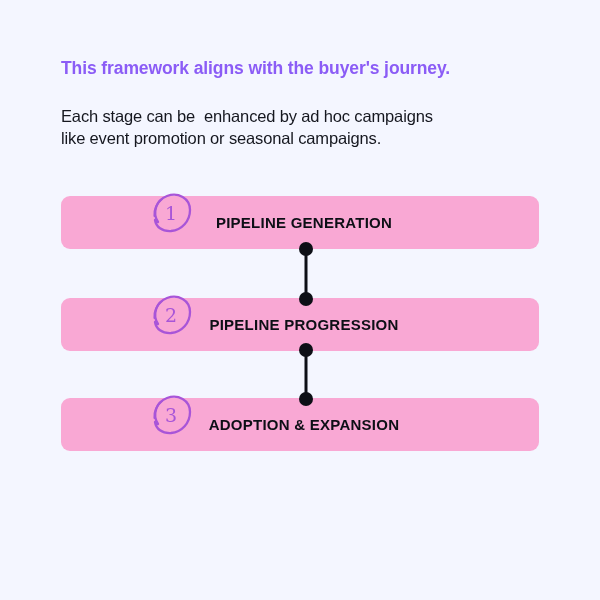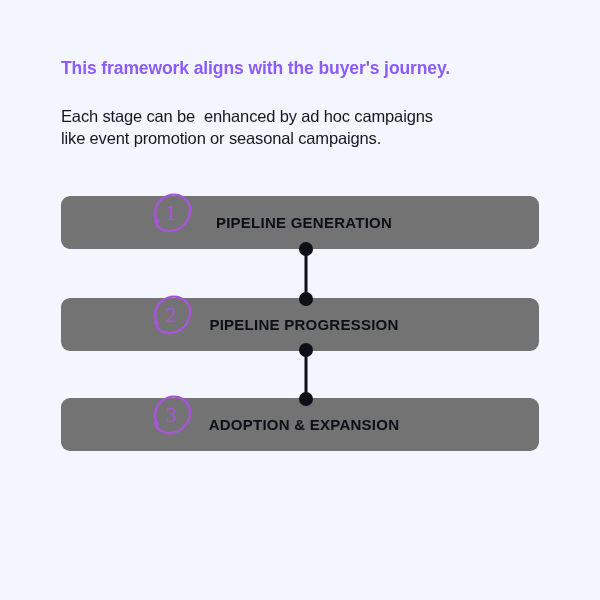--- a/index.html
+++ b/index.html
@@ -46,21 +46,21 @@
     white-space: pre-wrap;
     margin-top: 16px;
   }
 
   
   .stage {
     position: absolute;
     left: 61px;
     width: 478px;
     height: 53px;
-    background: #737373;
+    background: #f9a8d4;
     border-radius: 9px;
     display: flex;
     align-items: center;
     justify-content: center;
   }
   .stage-1 { top: 196px; }
   .stage-2 { top: 298px; }
   .stage-3 { top: 398px; }
 
   .stage-label {

